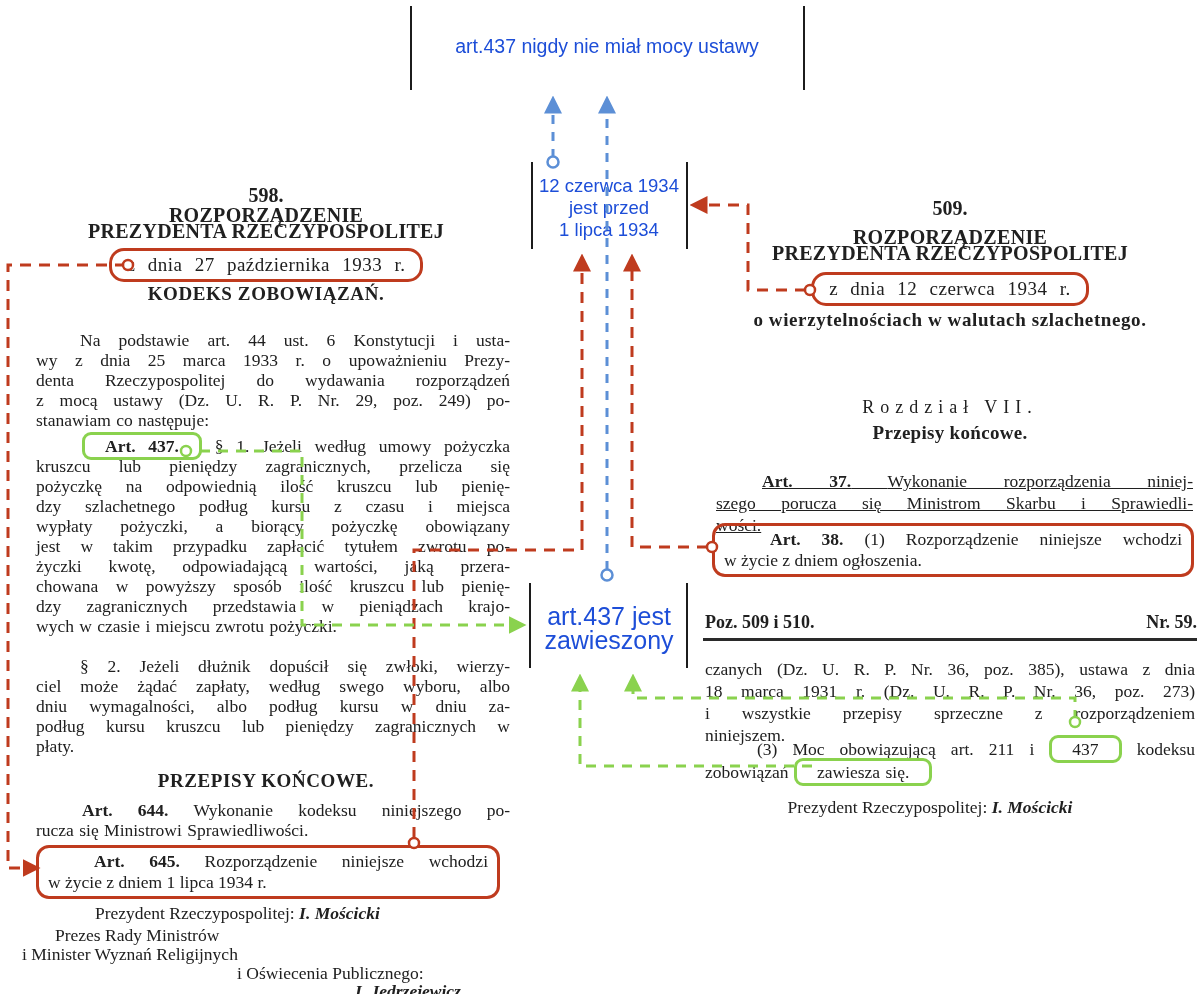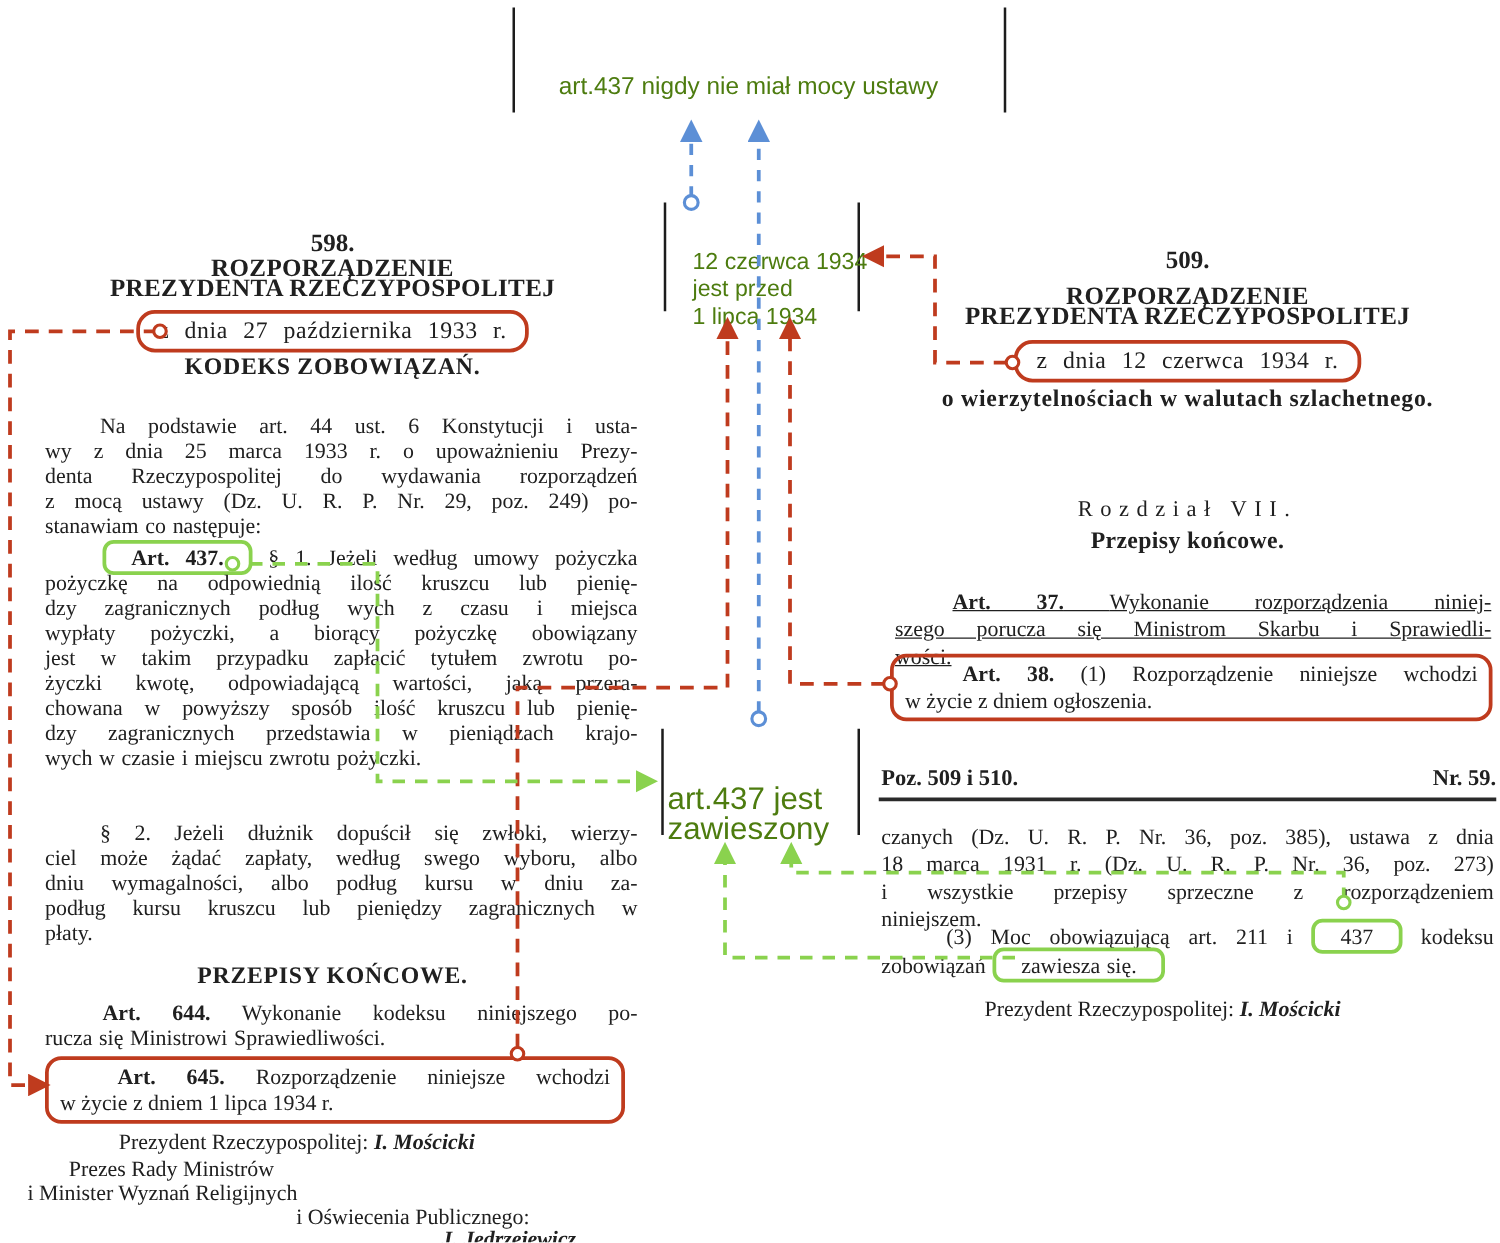--- a/index.html
+++ b/index.html
@@ -19,21 +19,21 @@
   .doc-sub{position:absolute;font-size:19px;font-weight:bold;text-align:center;letter-spacing:.6px;}
   .chapter{position:absolute;font-size:18px;text-align:center;letter-spacing:6px;}
   
   .datebox-wrap{position:absolute;text-align:center;}
   .rdatebox{display:inline-block;border:3.5px solid var(--red);border-radius:15px;
             padding:3px 15px;font-size:19px;word-spacing:7px;letter-spacing:.5px;background:transparent;}
   .redblock{position:absolute;border:3.5px solid var(--red);border-radius:13px;padding:3px 9px;
             font-size:17.5px;line-height:21px;}
   .gbox{border:3px solid var(--green);border-radius:9px;padding:1px 20px;}
   
-  .callout{position:absolute;font-family:"Liberation Sans", sans-serif;color:#4d7c0f;text-align:left;margin-top:23px;}
+  .callout{position:absolute;font-family:"Liberation Sans", sans-serif;color:#1d4ed8;text-align:center;}
   .vbar{position:absolute;width:2px;background:#1c1c1c;}
   
   .sigline{position:absolute;font-size:17.5px;white-space:nowrap;}
   
   .pozrow{position:absolute;font-size:18px;font-weight:bold;}
   .rule{position:absolute;height:3px;background:#2a2a2a;}
   
   #overlay{position:absolute;left:0;top:0;pointer-events:none;}
   .ln{fill:none;stroke-width:3;}
   .lr{stroke:var(--red);stroke-dasharray:11 8;}
@@ -49,21 +49,21 @@
 <div id="canvas">
 
   <div class="vbar" style="left:410px;top:6px;height:84px;"></div>
   <div class="vbar" style="left:803px;top:6px;height:84px;"></div>
   <div class="callout" style="left:447px;top:35px;width:320px;font-size:19.5px;">
     <span>art.437 nigdy nie miał mocy ustawy</span>
   </div>
 
   <div class="vbar" style="left:531px;top:162px;height:87px;"></div>
   <div class="vbar" style="left:686px;top:162px;height:87px;"></div>
-  <div class="callout" style="left:534px;top:175px;width:150px;font-size:18.5px;line-height:22px;padding-left:20px;">
+  <div class="callout" style="left:534px;top:175px;width:150px;font-size:18.5px;line-height:22px;">
     <div>12 czerwca 1934</div>
     <div>jest przed</div>
     <div>1 lipca 1934</div>
   </div>
 
   <div class="vbar" style="left:529px;top:583px;height:85px;"></div>
   <div class="vbar" style="left:686px;top:583px;height:85px;"></div>
   <div class="callout" style="left:534px;top:604px;width:150px;font-size:25px;line-height:24px;">
     <div>art.437 jest</div>
     <div>zawieszony</div>
@@ -87,22 +87,23 @@
         <div class="jline">z mocą ustawy (Dz. U. R. P. Nr. 29, poz. 249) po-</div>
         <div class="jline last">stanawiam co następuje:</div>
       </div>
 
     <div class="doc-par" style="left:36px;top:436px;width:474px;">
       <div class="jline ti">
         <span class="gbox"><span class="b">Art. 437.</span></span>
         <span>§ 1. Jeżeli według umowy pożyczka</span>
       </div>
       <div>
+          <div class="jline">kruszcu lub pieniędzy zagranicznych, przelicza się</div>
           <div class="jline">pożyczkę na odpowiednią ilość kruszcu lub pienię-</div>
-          <div class="jline">dzy zagranicznych podług wych z czasu i miejsca</div>
+          <div class="jline">dzy szlachetnego podług kursu z czasu i miejsca</div>
           <div class="jline">wypłaty pożyczki, a biorący pożyczkę obowiązany</div>
           <div class="jline">jest w takim przypadku zapłacić tytułem zwrotu po-</div>
           <div class="jline">życzki kwotę, odpowiadającą wartości, jaką przera-</div>
           <div class="jline">chowana w powyższy sposób ilość kruszcu lub pienię-</div>
           <div class="jline">dzy zagranicznych przedstawia w pieniądzach krajo-</div>
           <div class="jline last">wych w czasie i miejscu zwrotu pożyczki.</div>
         </div>
     </div>
 
     <div class="doc-par indent-first" style="left:36px;top:656px;width:474px;">

